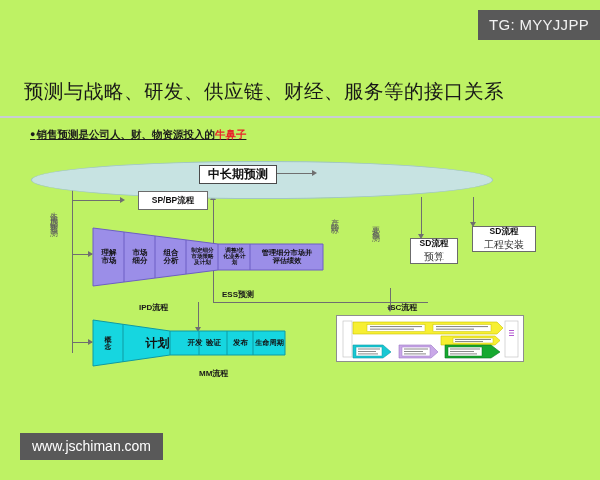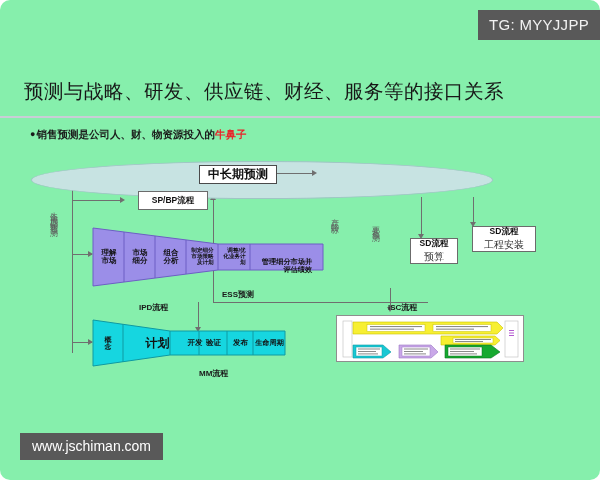--- a/index.html
+++ b/index.html
@@ -1,21 +1,21 @@
 <!DOCTYPE html>
 <html><head>
 <meta charset="utf-8">
 <style>
   html,body{margin:0;padding:0;}
   body{
     width:600px;height:480px;background:#ffffff;
     font-family:"Liberation Sans","DejaVu Sans",sans-serif;
     overflow:hidden;position:relative;
   }
-  #slide{position:absolute;inset:0;background:#86efac;border-radius:10px;}
+  #slide{position:absolute;inset:0;background:#bef264;}
 
   
   .tg-badge{
     position:absolute;right:0;top:10px;
     background:#595959;color:#f2f2f2;
     font-size:15px;line-height:1;
     padding:7px 11px 8px 11px;letter-spacing:.3px;
     white-space:nowrap;
   }
 
@@ -24,21 +24,21 @@
     position:absolute;left:24px;top:78px;
     font-size:19.5px;color:#171717;letter-spacing:.5px;white-space:nowrap;
   }
   .title-rule{
     position:absolute;left:0;right:0;top:116px;height:2px;background:#c9cdd6;
   }
 
   
   .bullet{
     position:absolute;left:30px;top:128px;
-    font-size:10.5px;color:#1a1a1a;white-space:nowrap;font-weight:bold;
+    font-size:10.5px;color:#1a1a1a;white-space:nowrap;font-weight:bold;text-decoration:underline;
   }
   .bullet .dot{font-size:9px;vertical-align:1px;margin-right:1px;}
   .bullet .hl{color:#e8262b;}
 
   
   #diagram{position:absolute;left:0;top:150px;width:600px;height:240px;}
 
   
   .ellipse{
     position:absolute;left:31px;top:11px;width:460px;height:36px;
@@ -80,21 +80,21 @@
   .l-mm{left:199px;top:218px;}
   .l-ipd{left:139px;top:152px;}
   .l-ess{left:222px;top:139px;}
   .l-isc{left:388px;top:152px;}
 
   
   .funnel{position:absolute;}
   .funnel svg{display:block;overflow:visible;}
   .fn-txt{
     position:absolute;display:flex;align-items:center;justify-content:center;
-    text-align:right;color:#111;font-weight:bold;line-height:1.05;
+    text-align:center;color:#111;font-weight:bold;line-height:1.05;
     white-space:pre-line;pointer-events:none;
   }
 
   
   .isc-thumb{
     position:absolute;left:336px;top:165px;width:186px;height:45px;
     background:#ffffff;border:1px solid #8e8e8e;
   }
 
   
@@ -195,21 +195,21 @@
       <div class="fn-txt" style="left:33px;top:14px;width:28px;height:30px;font-size:7.5px;">市场
 细分</div>
       <div class="fn-txt" style="left:64px;top:14px;width:28px;height:30px;font-size:7.5px;">组合
 分析</div>
       <div class="fn-txt" style="left:94px;top:13px;width:31px;height:32px;font-size:5.6px;">制定细分
 市场策略
 及计划</div>
       <div class="fn-txt" style="left:126px;top:13px;width:31px;height:32px;font-size:5.6px;">调整/优
 化业务计
 划</div>
-      <div class="fn-txt" style="left:158px;top:25px;width:72px;height:26px;font-size:7.2px;">管理细分市场并
+      <div class="fn-txt" style="left:158px;top:16px;width:72px;height:26px;font-size:7.2px;">管理细分市场并
 评估绩效</div>
     </div>
 
     <div class="funnel" style="left:93px;top:170px;width:192px;height:46px;">
       <svg width="192" height="46" viewBox="0 0 192 46">
         <polygon points="0,0 77,11 192,11 192,35 77,35 0,46" fill="#16d6e0" stroke="#0f9aa2" stroke-width="1"></polygon>
         <line x1="30" y1="4" x2="30" y2="42" stroke="#0f9aa2" stroke-width="1"></line>
         <line x1="77" y1="11" x2="77" y2="35" stroke="#0f9aa2" stroke-width="1"></line>
         <line x1="106" y1="11" x2="106" y2="35" stroke="#0f9aa2" stroke-width="1"></line>
         <line x1="134" y1="11" x2="134" y2="35" stroke="#0f9aa2" stroke-width="1"></line>

